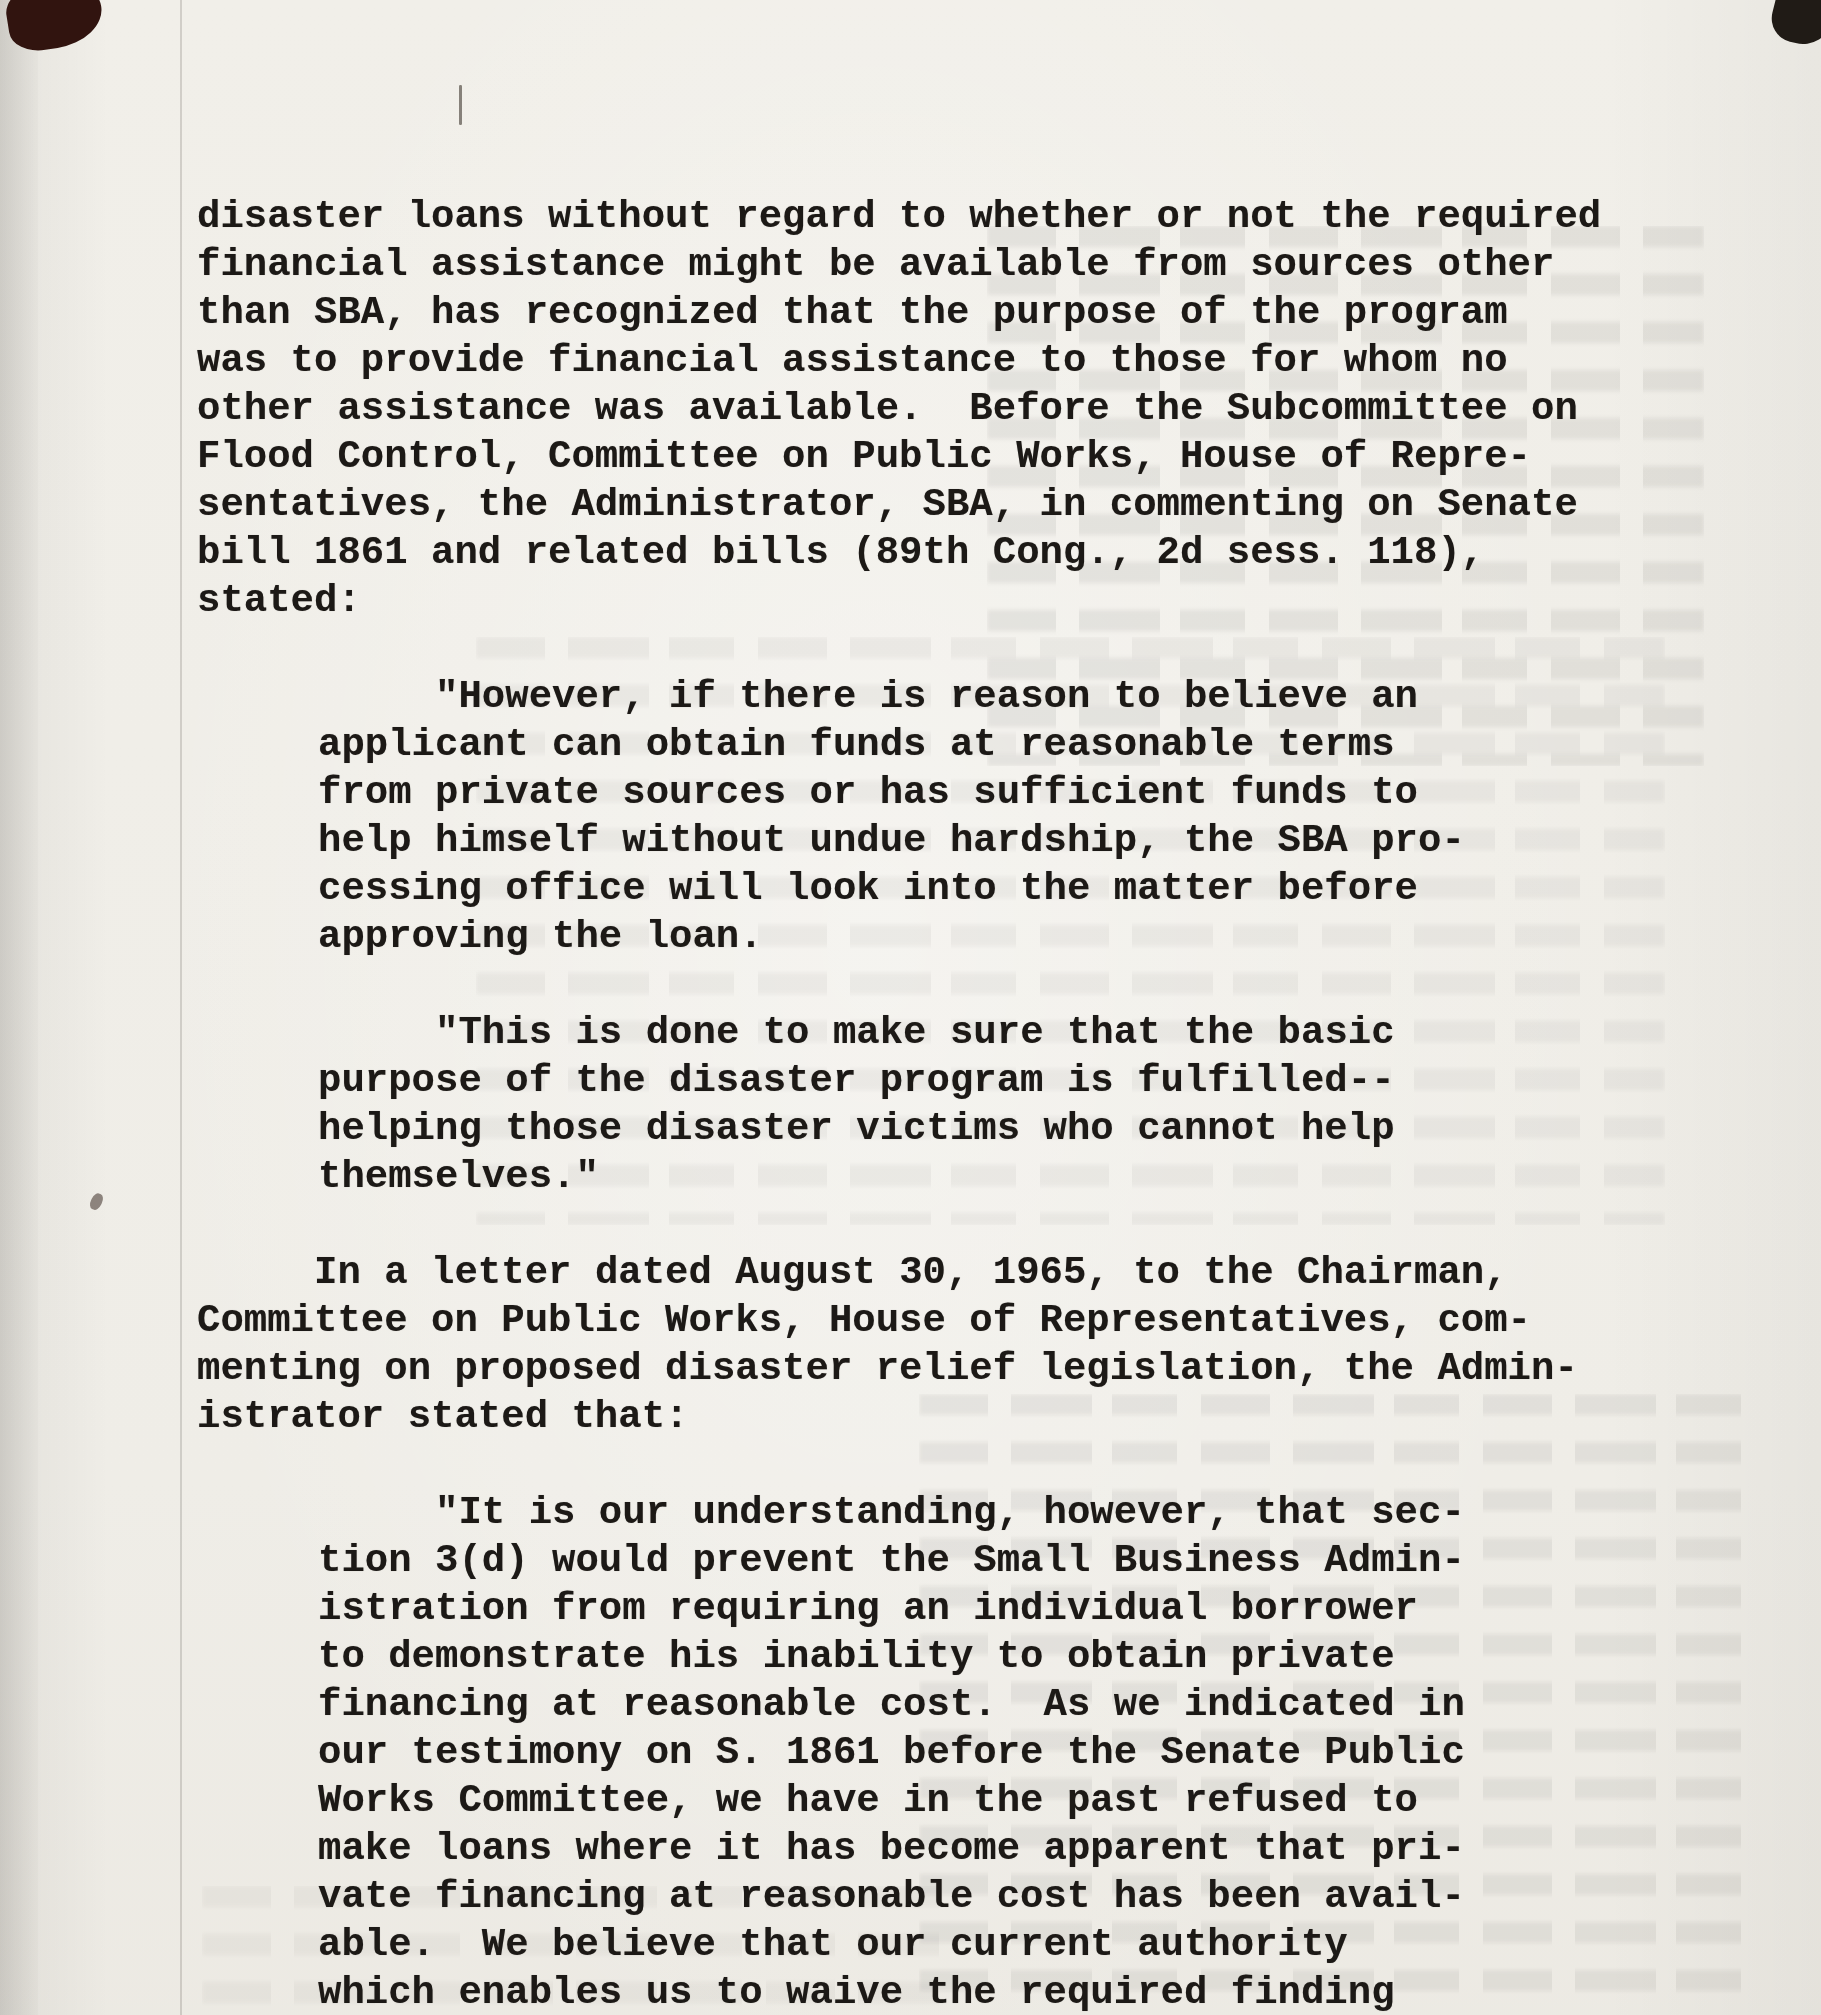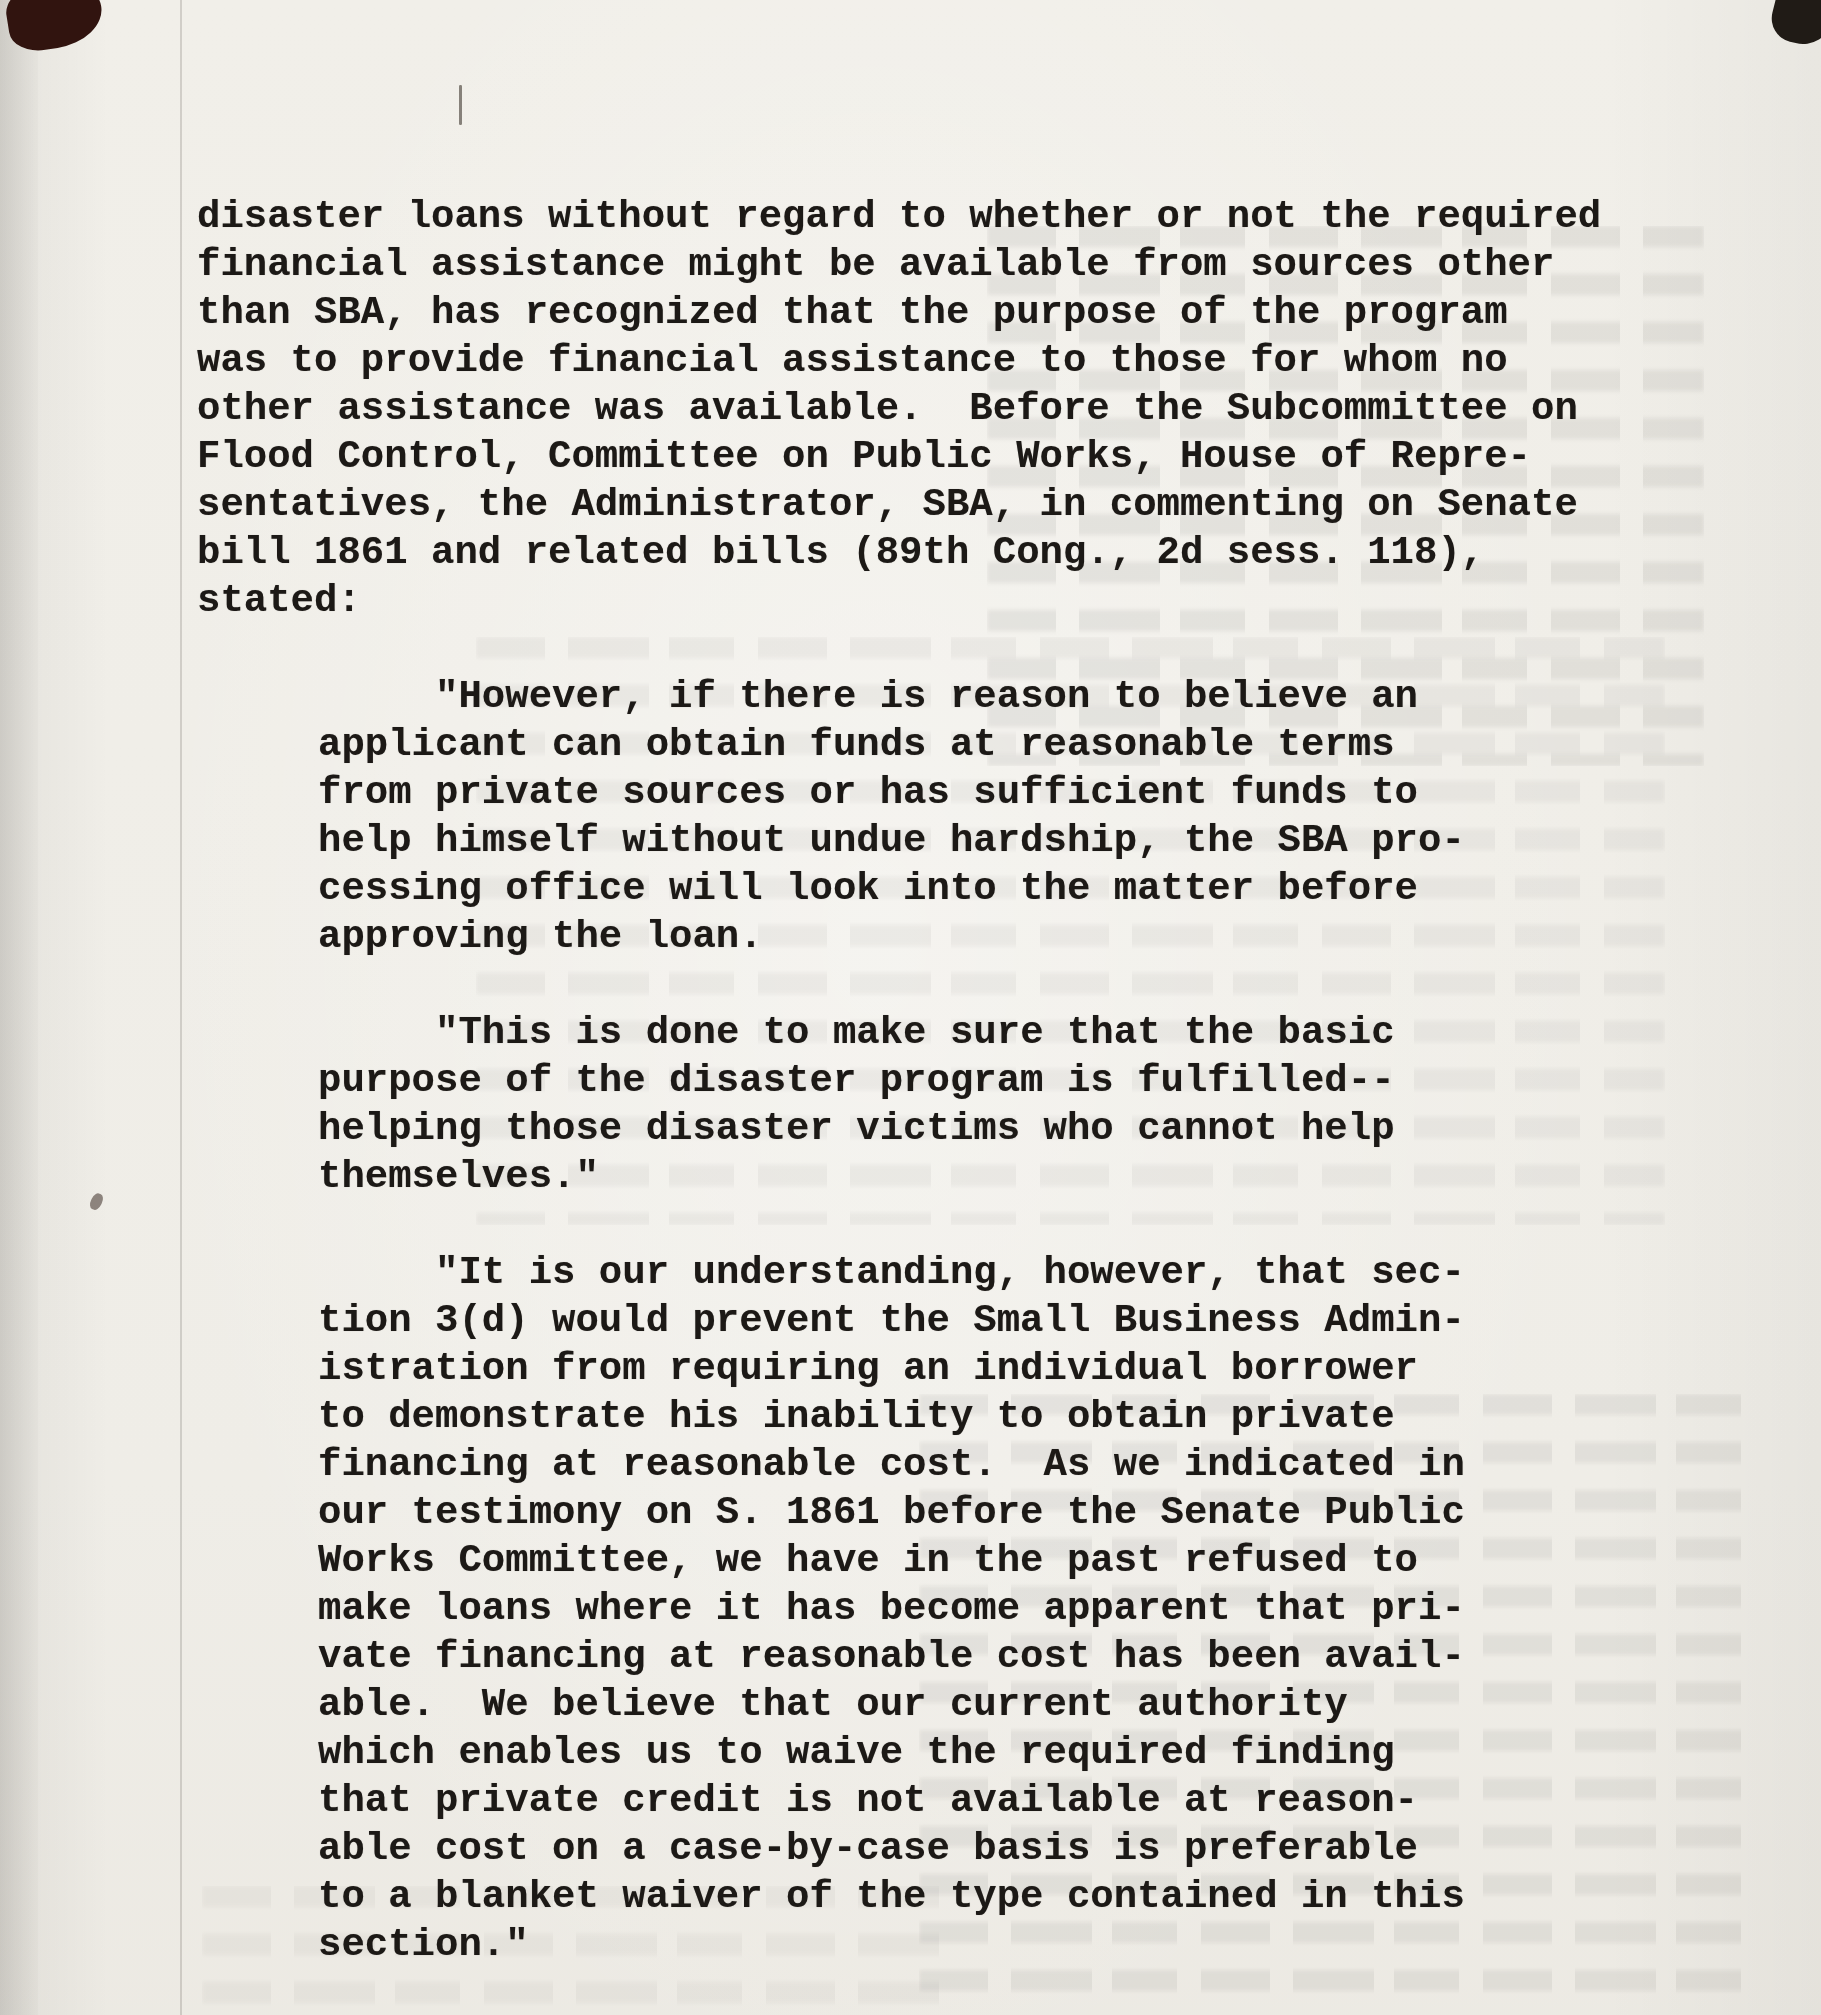--- a/index.html
+++ b/index.html
@@ -144,20 +144,24 @@
 from private sources or has sufficient funds to
 help himself without undue hardship, the SBA pro-
 cessing office will look into the matter before
 approving the loan.</div>
 
     <div class="block quote">     "This is done to make sure that the basic
 purpose of the disaster program is fulfilled--
 helping those disaster victims who cannot help
 themselves."</div>
 
+    <div class="block para para-2">     In a letter dated August 30, 1965, to the Chairman,
+Committee on Public Works, House of Representatives, com-
+menting on proposed disaster relief legislation, the Admin-
+istrator stated that:</div>
 
     <div class="block quote">     "It is our understanding, however, that sec-
 tion 3(d) would prevent the Small Business Admin-
 istration from requiring an individual borrower
 to demonstrate his inability to obtain private
 financing at reasonable cost.  As we indicated in
 our testimony on S. 1861 before the Senate Public
 Works Committee, we have in the past refused to
 make loans where it has become apparent that pri-
 vate financing at reasonable cost has been avail-

